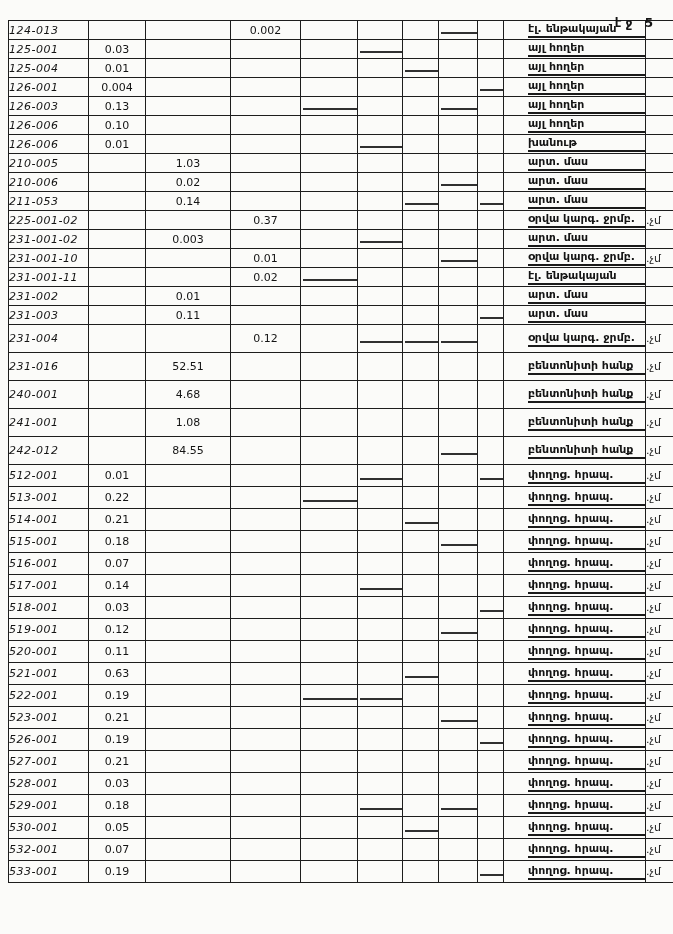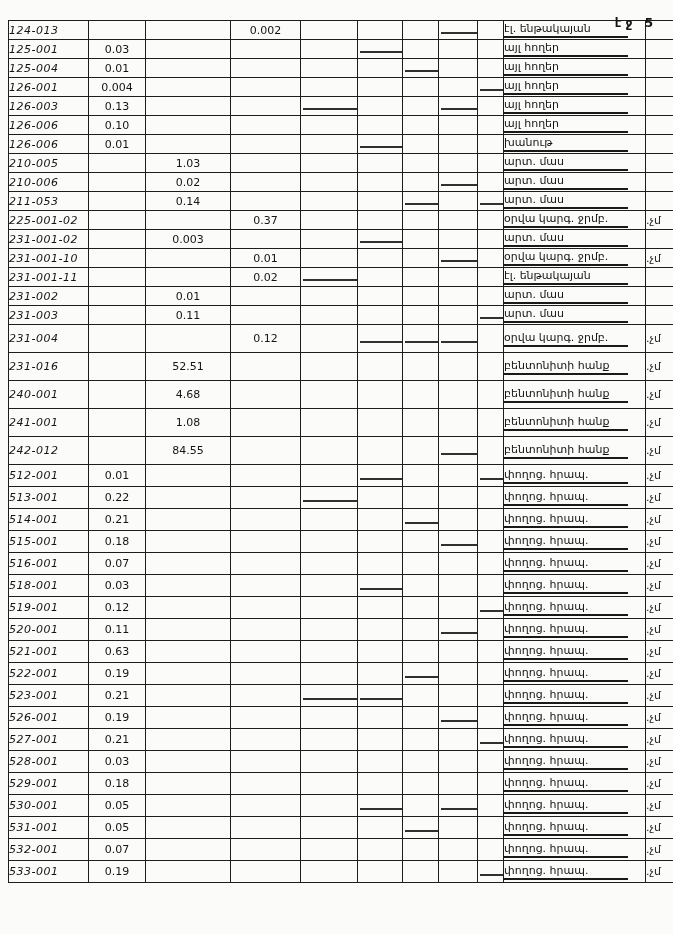--- a/index.html
+++ b/index.html
@@ -29,25 +29,26 @@
     overflow:hidden;
     white-space:nowrap;
   }
   tr.h1 td{height:18px;}
   tr.h2 td{height:27px;}
   tr.h3 td{height:21px;}
   td.c0{text-align:left;padding-left:7px;letter-spacing:0.5px;font-style:italic;}
   td.c1,td.c2,td.c3{text-align:center;}
   td.c9{text-align:left;padding-left:5px;}
   td.c9 .desc{
-    font-weight:normal;
+    font-weight:bold;
     display:inline-block;
     min-width:88%;
     border-bottom:2px solid #1a1a1a;
     padding-bottom:1px;
+    margin-left:24px;
   }
   td.c10{
     border:none;
     font-size:9px;
     padding-left:9px;
     color:#222;
     text-align:left;
   }
   
   tr:nth-child(5n+2) td.c5::after,
@@ -411,20 +412,33 @@
         <td class="c3"></td>
         <td class="c4"></td>
         <td class="c5"></td>
         <td class="c6"></td>
         <td class="c7"></td>
         <td class="c8"></td>
         <td class="c9"><span class="desc">փողոց. հրապ.</span></td>
         <td class="c10">.չմ</td>
       </tr>
       <tr class="h3">
+        <td class="c0">517-001</td>
+        <td class="c1">0.14</td>
+        <td class="c2"></td>
+        <td class="c3"></td>
+        <td class="c4"></td>
+        <td class="c5"></td>
+        <td class="c6"></td>
+        <td class="c7"></td>
+        <td class="c8"></td>
+        <td class="c9"><span class="desc">փողոց. հրապ.</span></td>
+        <td class="c10">.չմ</td>
+      </tr>
+      <tr class="h3">
         <td class="c0">518-001</td>
         <td class="c1">0.03</td>
         <td class="c2"></td>
         <td class="c3"></td>
         <td class="c4"></td>
         <td class="c5"></td>
         <td class="c6"></td>
         <td class="c7"></td>
         <td class="c8"></td>
         <td class="c9"><span class="desc">փողոց. հրապ.</span></td>
@@ -542,33 +556,20 @@
         <td class="c4"></td>
         <td class="c5"></td>
         <td class="c6"></td>
         <td class="c7"></td>
         <td class="c8"></td>
         <td class="c9"><span class="desc">փողոց. հրապ.</span></td>
         <td class="c10">.չմ</td>
       </tr>
       <tr class="h3">
         <td class="c0">530-001</td>
-        <td class="c1">0.05</td>
-        <td class="c2"></td>
-        <td class="c3"></td>
-        <td class="c4"></td>
-        <td class="c5"></td>
-        <td class="c6"></td>
-        <td class="c7"></td>
-        <td class="c8"></td>
-        <td class="c9"><span class="desc">փողոց. հրապ.</span></td>
-        <td class="c10">.չմ</td>
-      </tr>
-      <tr class="h3">
-        <td class="c0">531-001</td>
         <td class="c1">0.05</td>
         <td class="c2"></td>
         <td class="c3"></td>
         <td class="c4"></td>
         <td class="c5"></td>
         <td class="c6"></td>
         <td class="c7"></td>
         <td class="c8"></td>
         <td class="c9"><span class="desc">փողոց. հրապ.</span></td>
         <td class="c10">.չմ</td>

